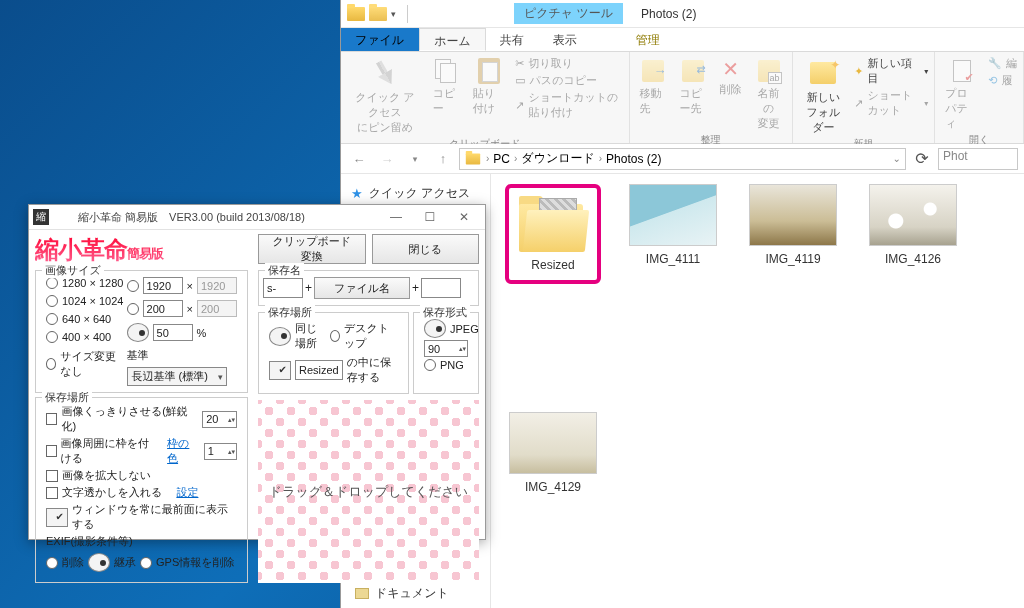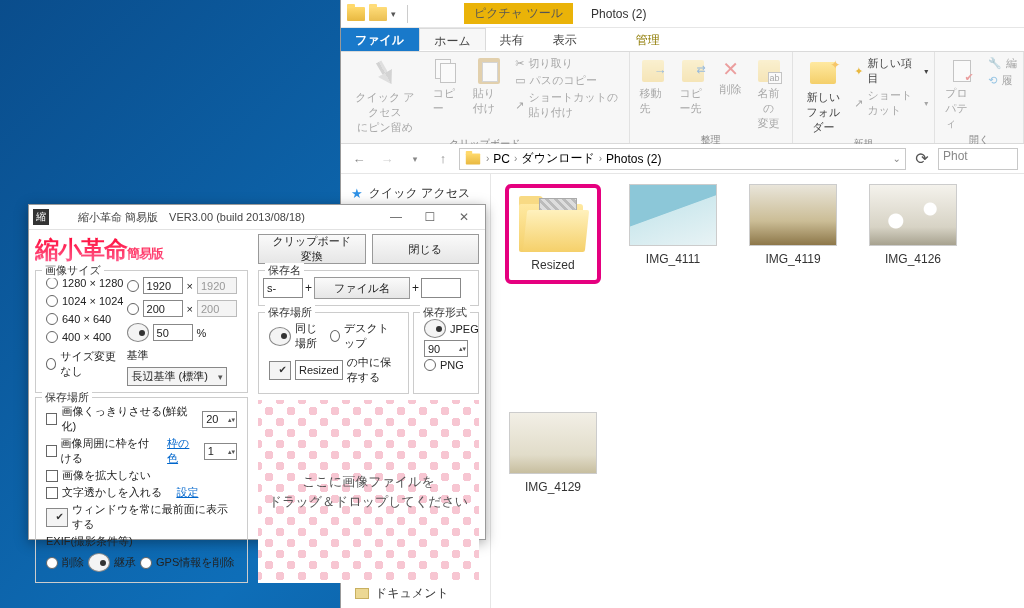--- a/index.html
+++ b/index.html
@@ -24,34 +24,34 @@
     background: linear-gradient(#ffd96b,#e8b840);
     border-radius: 1px; position: relative;
   }
   .qat-folder::before {
     content:""; position:absolute; left:0; top:-3px; width:8px; height:4px;
     background:#ffd96b; border-radius:1px 1px 0 0;
   }
   .qat-arrow { width:10px; height:10px; font-size:9px; color:#555; }
   .qat-sep { width:1px; height:18px; background:#ccc; margin:0 2px;}
   .ex-title-tool {
-    background:#eab308; padding:2px 10px; font-size:12px; color:#555;
-    margin-left:48px;
+    background:#7dd3fc; padding:2px 10px; font-size:12px; color:#555;
+    margin-left:98px;
   }
   .ex-title-txt { font-size:12px; color:#333; margin-left:18px; }
   .ex-tabs {
     height: 24px; display:flex; align-items:stretch; border-bottom:1px solid #dadada;
     background:#fff;
   }
   .ex-tab {
     padding: 4px 14px 0; font-size:12px; color:#444; cursor:pointer;
     border-right:1px solid transparent;
   }
   .ex-tab.file {
-    background:#1979ca; color:#ffffff;font-weight:bold;
+    background:#1979ca; color:#000000;
   }
   .ex-tab.active { border:1px solid #dadada; border-bottom:1px solid #fff; background:#f7f7f7;}
   .ex-tab.tool { color:#8e7a00; }
   .ex-ribbon {
     height: 92px; background:#f7f7f7; border-bottom:1px solid #dadada;
     display:flex; align-items:stretch;
   }
   .rgroup {
     border-right:1px solid #e2e2e2; display:flex; flex-direction:column;
     align-items:center; justify-content:space-between; padding:4px 6px 2px;
@@ -594,18 +594,17 @@
             </label>
           <span class="spin" style="width:44px">90</span>
           <label class="radio-row">
               <span class="radio"></span>
               <span>PNG</span>
             </label>
         </div>
       </div>
 
       <div class="drop-zone">
-        <div>ここに画像ファイルを</div>
         <div>ドラッグ＆ドロップしてください</div>
       </div>
     </div>
   </div>
 </div>
 
 </body></html>

